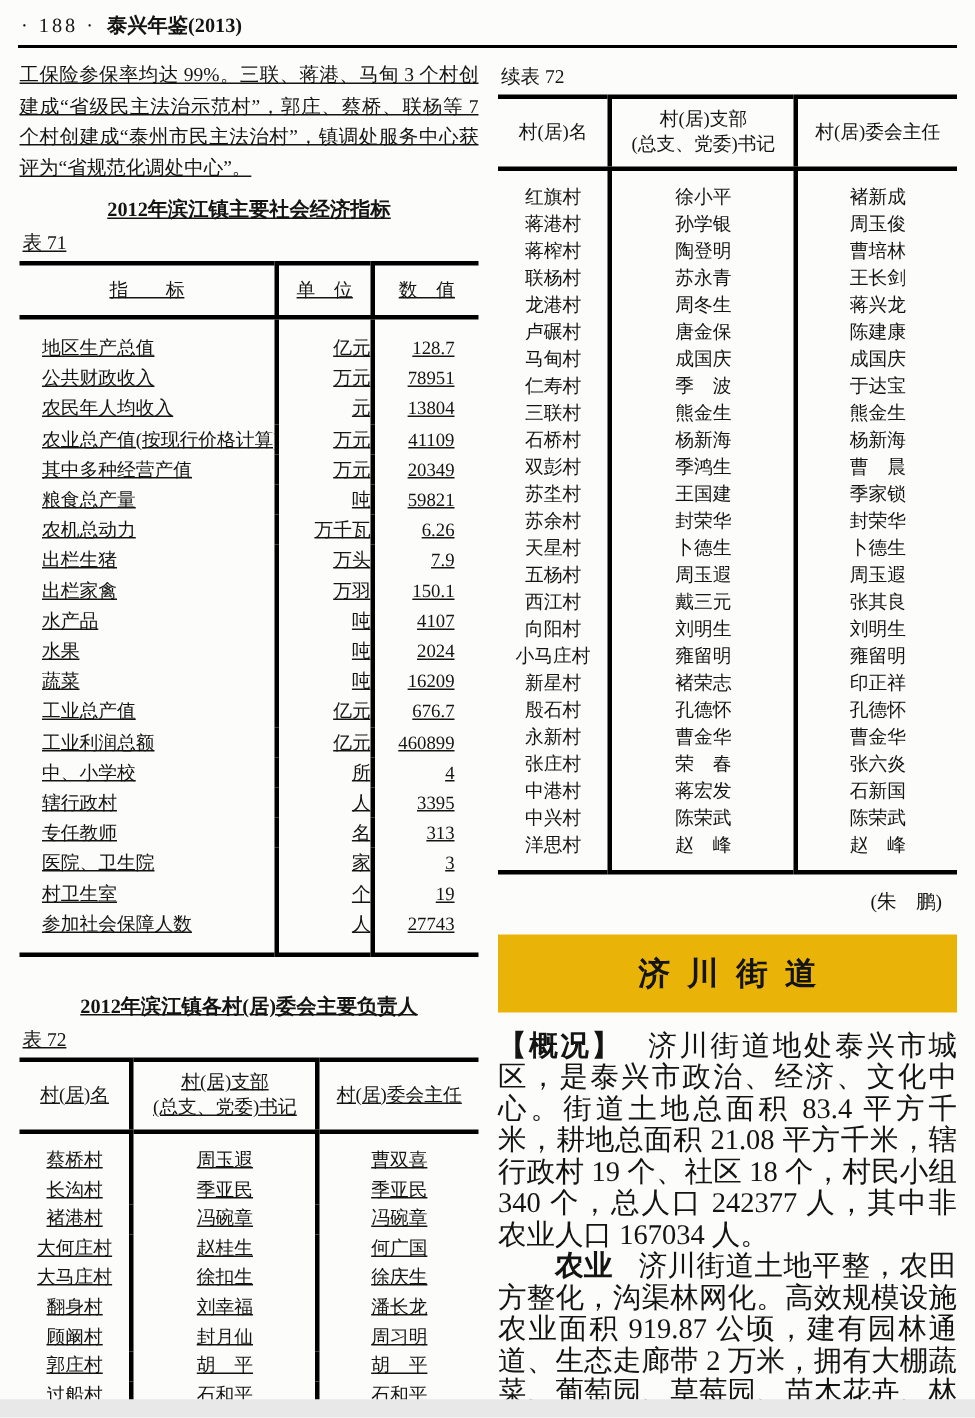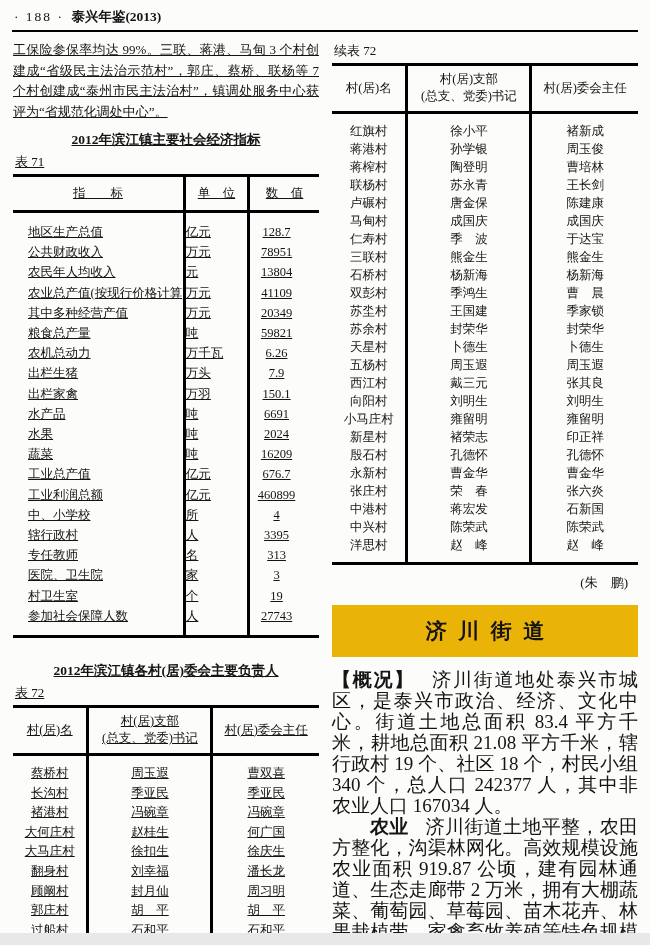--- a/index.html
+++ b/index.html
@@ -30,22 +30,22 @@
   table { width:100%; border-collapse:collapse; table-layout:fixed; }
   .stat-table { border-top:3px solid #000; border-bottom:3px solid #000; font-size:12.5px; }
   .stat-table th { font-weight:normal; border-bottom:3px solid #000; text-align:center; vertical-align:middle; }
   .stat-table th, .stat-table td { overflow:hidden; white-space:nowrap; }
   .vline { border-left:3px solid #000; }
   
   .t71 col.c1 { width:56%; } .t71 col.c2 { width:21%; } .t71 col.c3 { width:23%; }
   .t71 th { height:36px; }
   .t71 td { height:20.2px; line-height:20.2px; }
   .t71 td:nth-child(1) { text-align:left; padding-left:15px; }
-  .t71 td:nth-child(2) { text-align:left; }
-  .t71 td:nth-child(3) { text-align:center; padding-right:16px; }
+  .t71 td:nth-child(2) { text-align:right; }
+  .t71 td:nth-child(3) { text-align:right; padding-right:16px; }
   .t71 tbody tr:first-child td { padding-top:9px; }
   .t71 tbody tr:last-child td { padding-bottom:9px; }
   
   .t72 col.c1 { width:24.5%; } .t72 col.c2 { width:40.5%; } .t72 col.c3 { width:35%; }
   .t72 th { padding:5px 0 6px; }
   .t72 th .h2line { line-height:17px; }
   .t72 td { text-align:center; }
   .t72-left td { height:19.6px; line-height:19.6px; }
   .t72-right td { height:18px; line-height:18px; }
   .t72 tbody tr:first-child td { padding-top:8px; }
@@ -133,21 +133,21 @@
             <td class="vline">7.9</td>
           </tr>
           <tr>
             <td>出栏家禽</td>
             <td class="vline">万羽</td>
             <td class="vline">150.1</td>
           </tr>
           <tr>
             <td>水产品</td>
             <td class="vline">吨</td>
-            <td class="vline">6691</td>
+            <td class="vline">4107</td>
           </tr>
           <tr>
             <td>水果</td>
             <td class="vline">吨</td>
             <td class="vline">2024</td>
           </tr>
           <tr>
             <td>蔬菜</td>
             <td class="vline">吨</td>
             <td class="vline">16209</td>
@@ -300,20 +300,25 @@
             <td>蒋榨村</td>
             <td class="vline">陶登明</td>
             <td class="vline">曹培林</td>
           </tr>
           <tr>
             <td>联杨村</td>
             <td class="vline">苏永青</td>
             <td class="vline">王长剑</td>
           </tr>
           <tr>
+            <td>龙港村</td>
+            <td class="vline">周冬生</td>
+            <td class="vline">蒋兴龙</td>
+          </tr>
+          <tr>
             <td>卢碾村</td>
             <td class="vline">唐金保</td>
             <td class="vline">陈建康</td>
           </tr>
           <tr>
             <td>马甸村</td>
             <td class="vline">成国庆</td>
             <td class="vline">成国庆</td>
           </tr>
           <tr>

